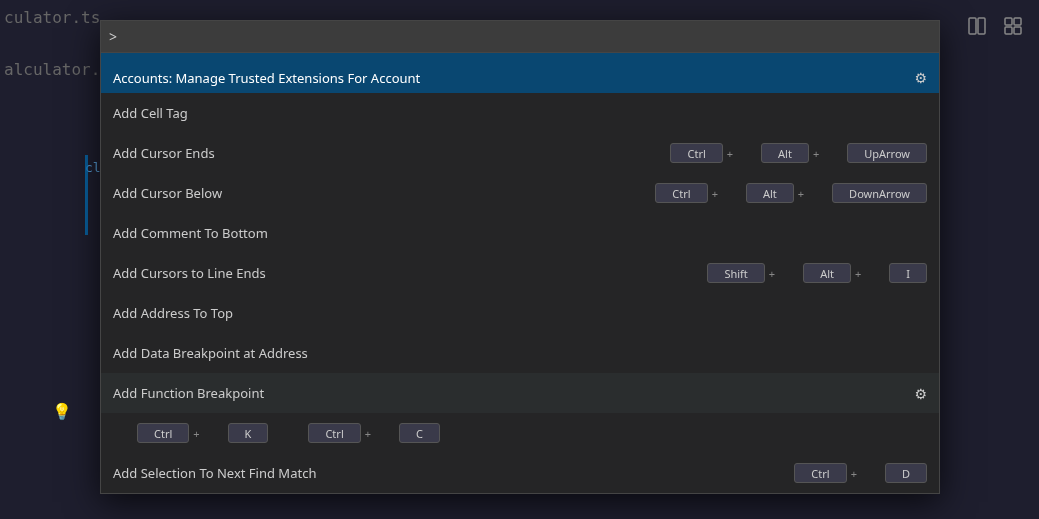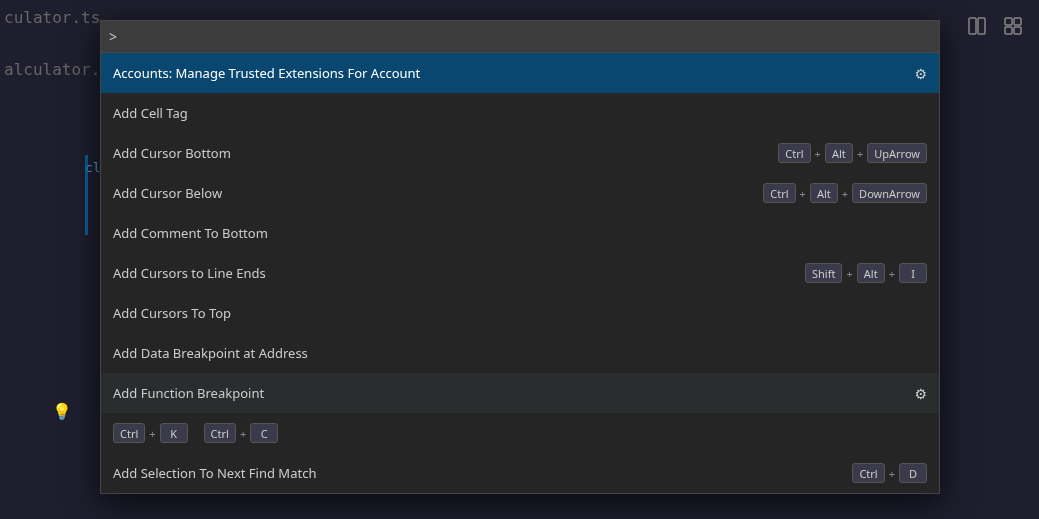--- a/index.html
+++ b/index.html
@@ -138,20 +138,21 @@
       color: #cccccc;
     }
 
     .palette-item:hover, .palette-item.active {
       background: #094771;
       color: #ffffff;
     }
 
     .palette-item.active {
       background: #094771;
+      align-items: flex-end;
     }
 
     .item-label {
       flex: 1;
       font-size: 13px;
       white-space: nowrap;
     }
 
     .item-keybinding {
       display: flex;
@@ -160,25 +161,26 @@
       flex-shrink: 0;
     }
 
     .kbd {
       display: inline-flex;
       align-items: center;
       justify-content: center;
       background: #3a3a4a;
       border: 1px solid #555;
       border-radius: 3px;
-      padding: 1px 6px;
+      padding: 1px 16px;
       font-size: 11px;
       color: #cccccc;
       min-width: 28px;
       height: 20px;
+      margin-left: 24px;
     }
 
     .kbd-sep {
       color: #888;
       font-size: 11px;
     }
 
     .gear-icon {
       color: #cccccc;
       font-size: 14px;
@@ -233,21 +235,21 @@
     <div class="palette-item active">
       <span class="item-label">Accounts: Manage Trusted Extensions For Account</span>
       <span class="gear-icon">⚙</span>
     </div>
 
     <div class="palette-item">
       <span class="item-label">Add Cell Tag</span>
     </div>
 
     <div class="palette-item">
-      <span class="item-label">Add Cursor Bottom</span>
+      <span class="item-label">Add Cursor Ends</span>
       <span class="item-keybinding">
         <span class="kbd">Ctrl</span>
         <span class="kbd-sep">+</span>
         <span class="kbd">Alt</span>
         <span class="kbd-sep">+</span>
         <span class="kbd">UpArrow</span>
       </span>
     </div>
 
     <div class="palette-item">
@@ -270,21 +272,21 @@
       <span class="item-keybinding">
         <span class="kbd">Shift</span>
         <span class="kbd-sep">+</span>
         <span class="kbd">Alt</span>
         <span class="kbd-sep">+</span>
         <span class="kbd">I</span>
       </span>
     </div>
 
     <div class="palette-item">
-      <span class="item-label">Add Cursors To Top</span>
+      <span class="item-label">Add Address To Top</span>
     </div>
 
     <div class="palette-item">
       <span class="item-label">Add Data Breakpoint at Address</span>
     </div>
 
     <div class="palette-item" style="background: #2a2d2e;">
       <span class="item-label">Add Function Breakpoint</span>
       <span class="gear-icon">⚙</span>
     </div>

